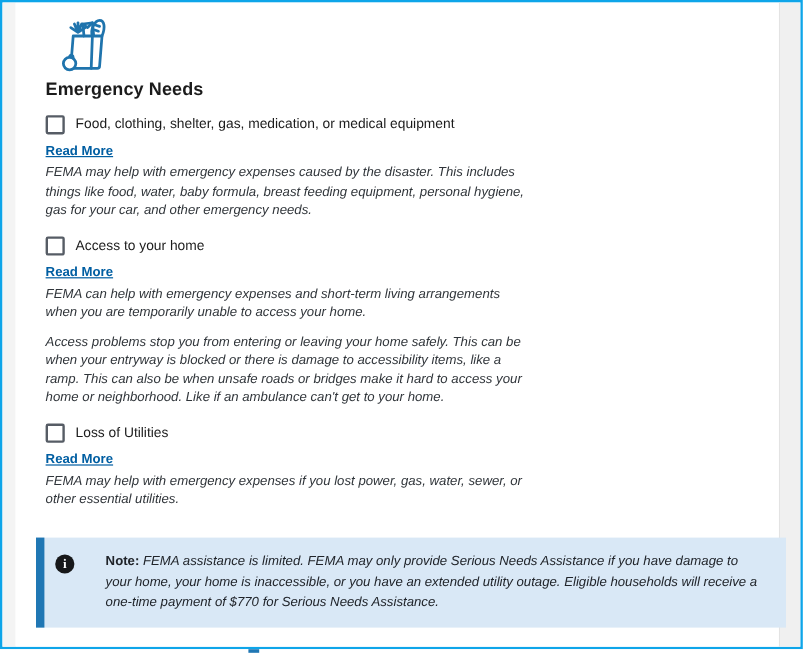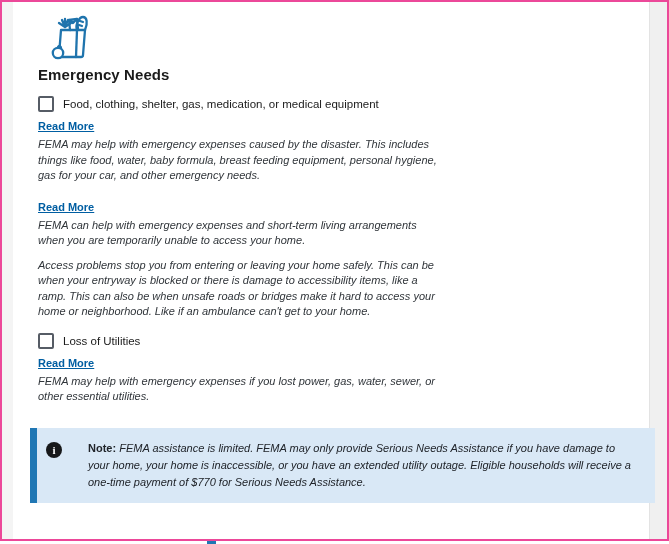--- a/index.html
+++ b/index.html
@@ -1,19 +1,19 @@
 <!DOCTYPE html>
 <html><head>
 <meta charset="utf-8">
 <style>
   * { margin:0; padding:0; box-sizing:border-box; }
   html,body { width:669px; height:544px; background:#ffffff; font-family:"Liberation Sans", sans-serif; }
   .window{
     position:absolute; left:0; top:0; width:669px; height:541px;
-    border:2px solid #ec4899; background:#ffffff; overflow:hidden;
+    border:2px solid #0ea5e9; background:#ffffff; overflow:hidden;
   }
   .left-gutter{
     position:absolute; left:0; top:0; width:11px; height:100%;
     background:#f4f4f4;
   }
   .scroll-track{
     position:absolute; right:0; top:0; width:18px; height:100%;
     background:#f0f0f0; border-left:1px solid #e3e3e3;
   }
   .content{
@@ -94,20 +94,24 @@
     <div class="option">
       <div class="cb-row">
         <span class="cb"></span>
         <span class="cb-label">Food, clothing, shelter, gas, medication, or medical equipment</span>
       </div>
       <a class="readmore">Read More</a>
       <p class="body">FEMA may help with emergency expenses caused by the disaster. This includes things like food, water, baby formula, breast feeding equipment, personal hygiene, gas for your car, and other emergency needs.</p>
     </div>
 
     <div class="option">
+      <div class="cb-row">
+        <span class="cb"></span>
+        <span class="cb-label">Access to your home</span>
+      </div>
       <a class="readmore">Read More</a>
       <p class="body">FEMA can help with emergency expenses and short-term living arrangements when you are temporarily unable to access your home.</p>
       <p class="body">Access problems stop you from entering or leaving your home safely. This can be when your entryway is blocked or there is damage to accessibility items, like a ramp. This can also be when unsafe roads or bridges make it hard to access your home or neighborhood. Like if an ambulance can't get to your home.</p>
     </div>
 
     <div class="option">
       <div class="cb-row">
         <span class="cb"></span>
         <span class="cb-label">Loss of Utilities</span>
       </div>

